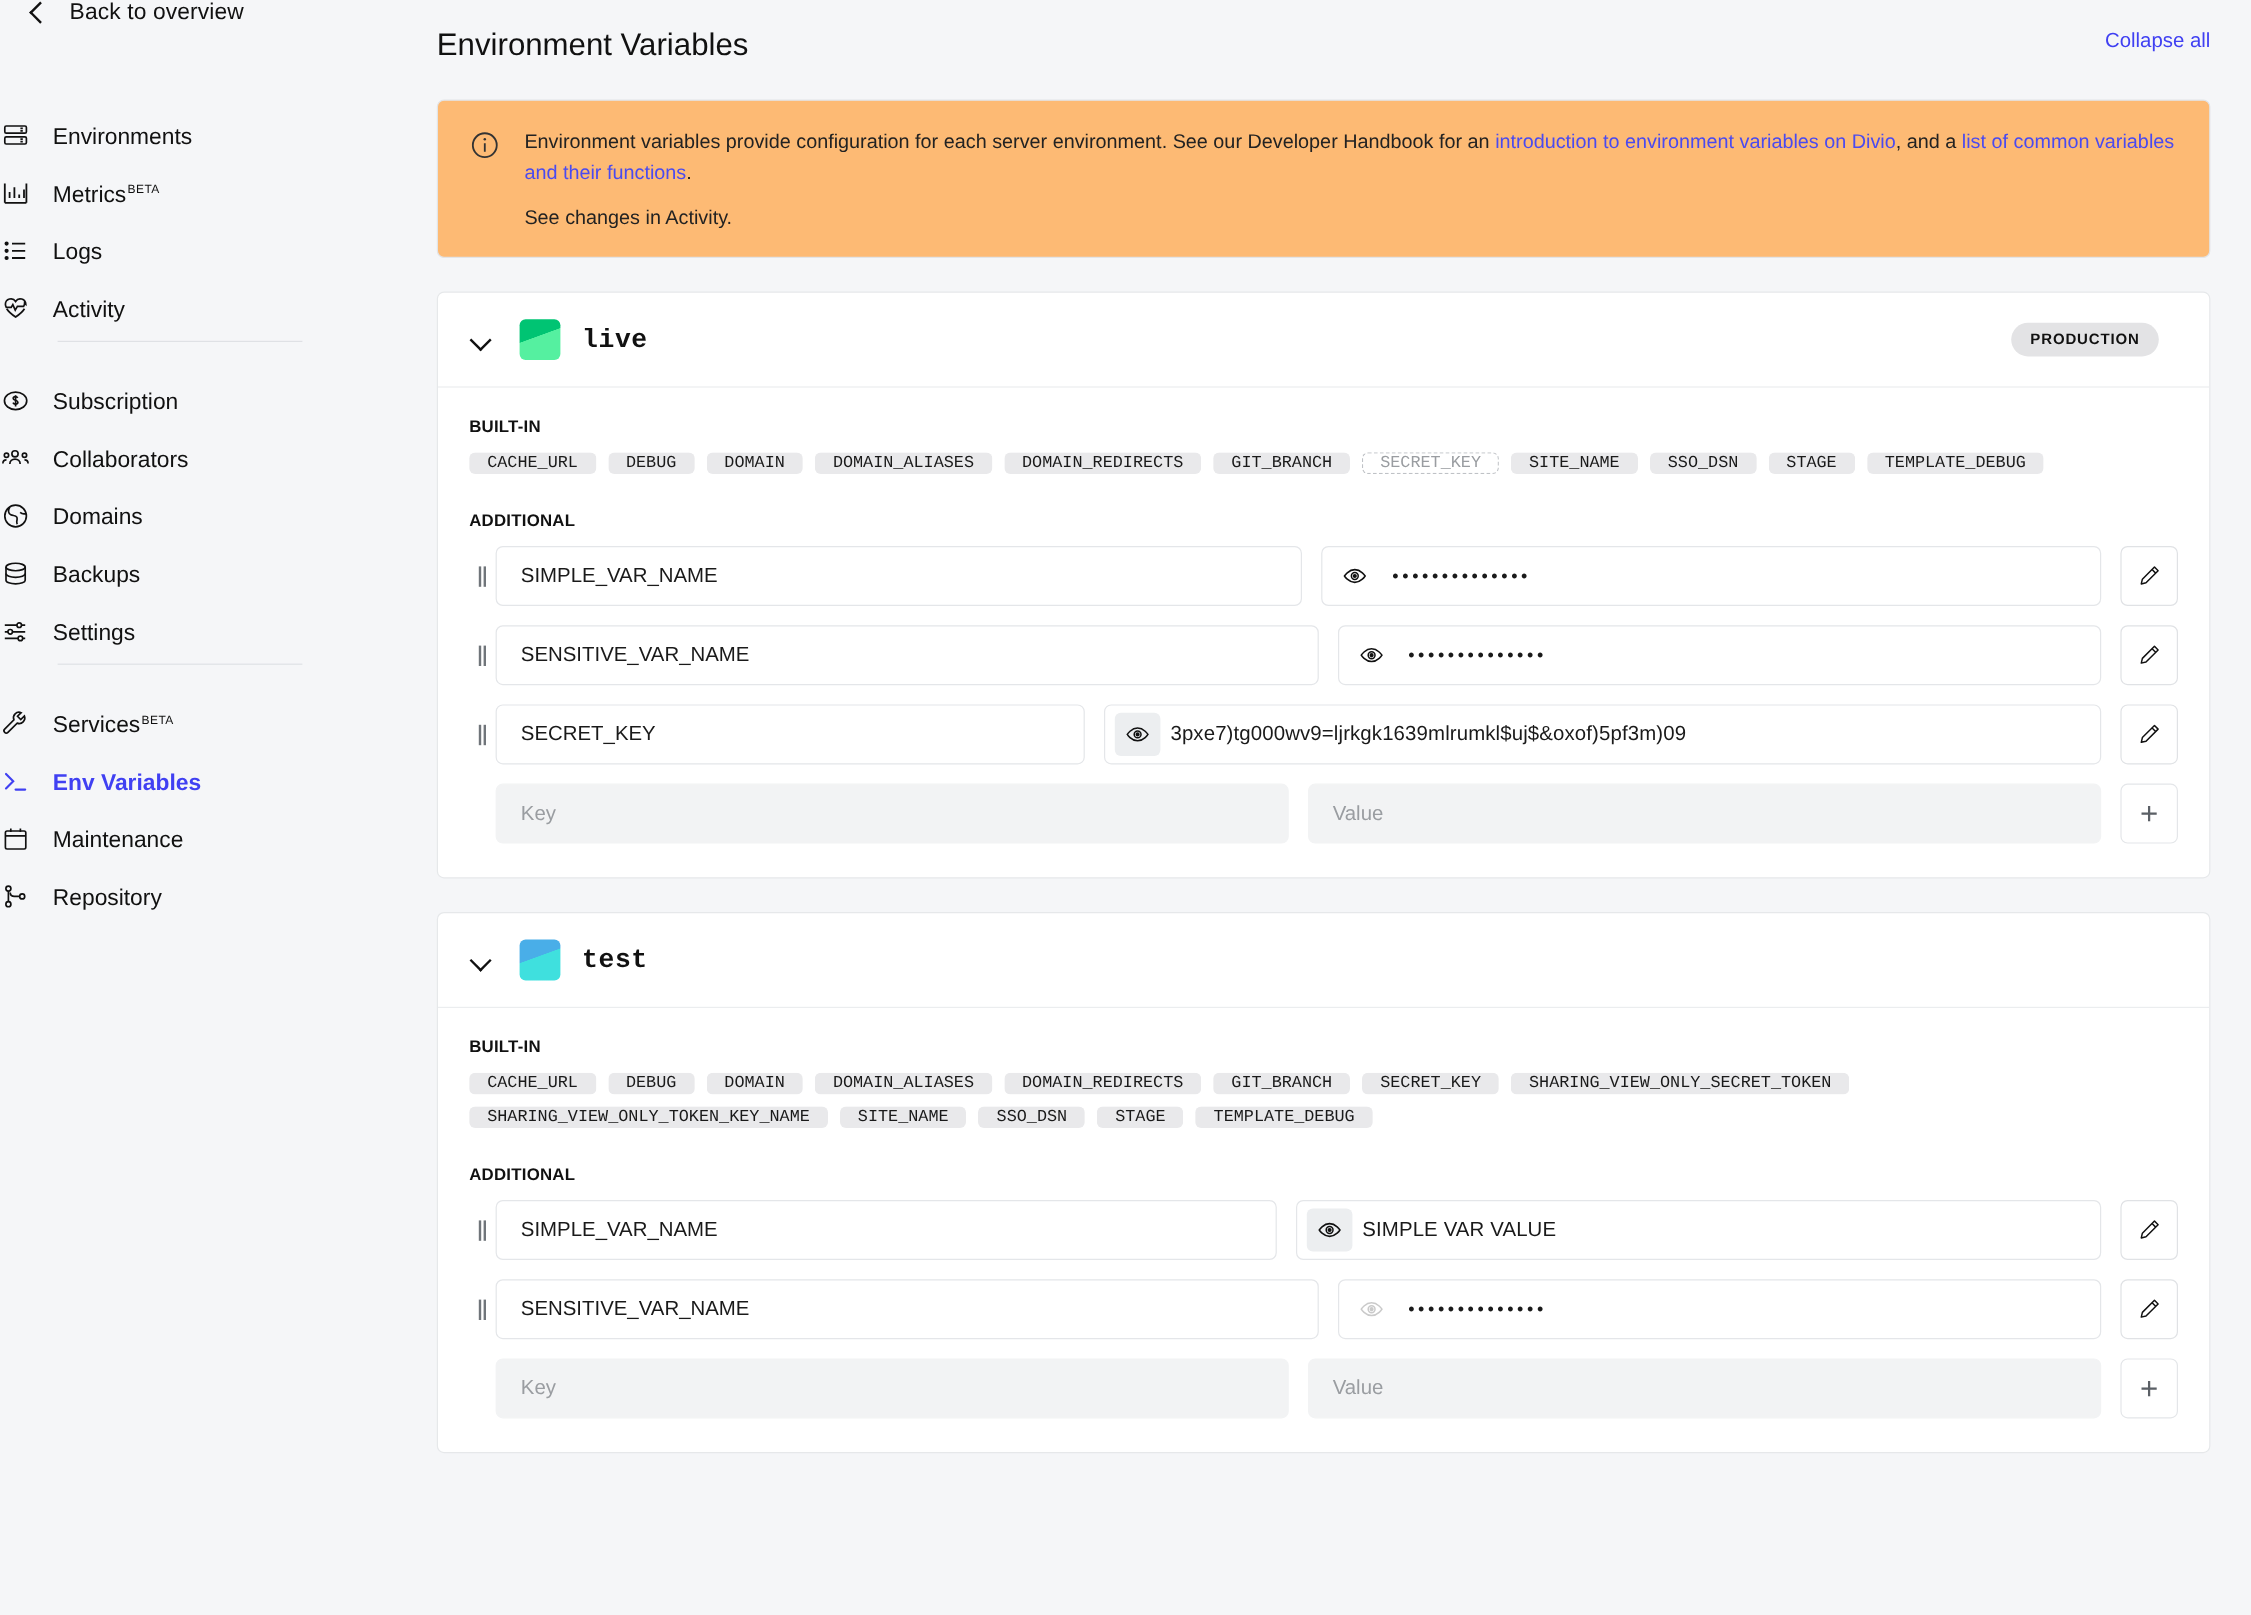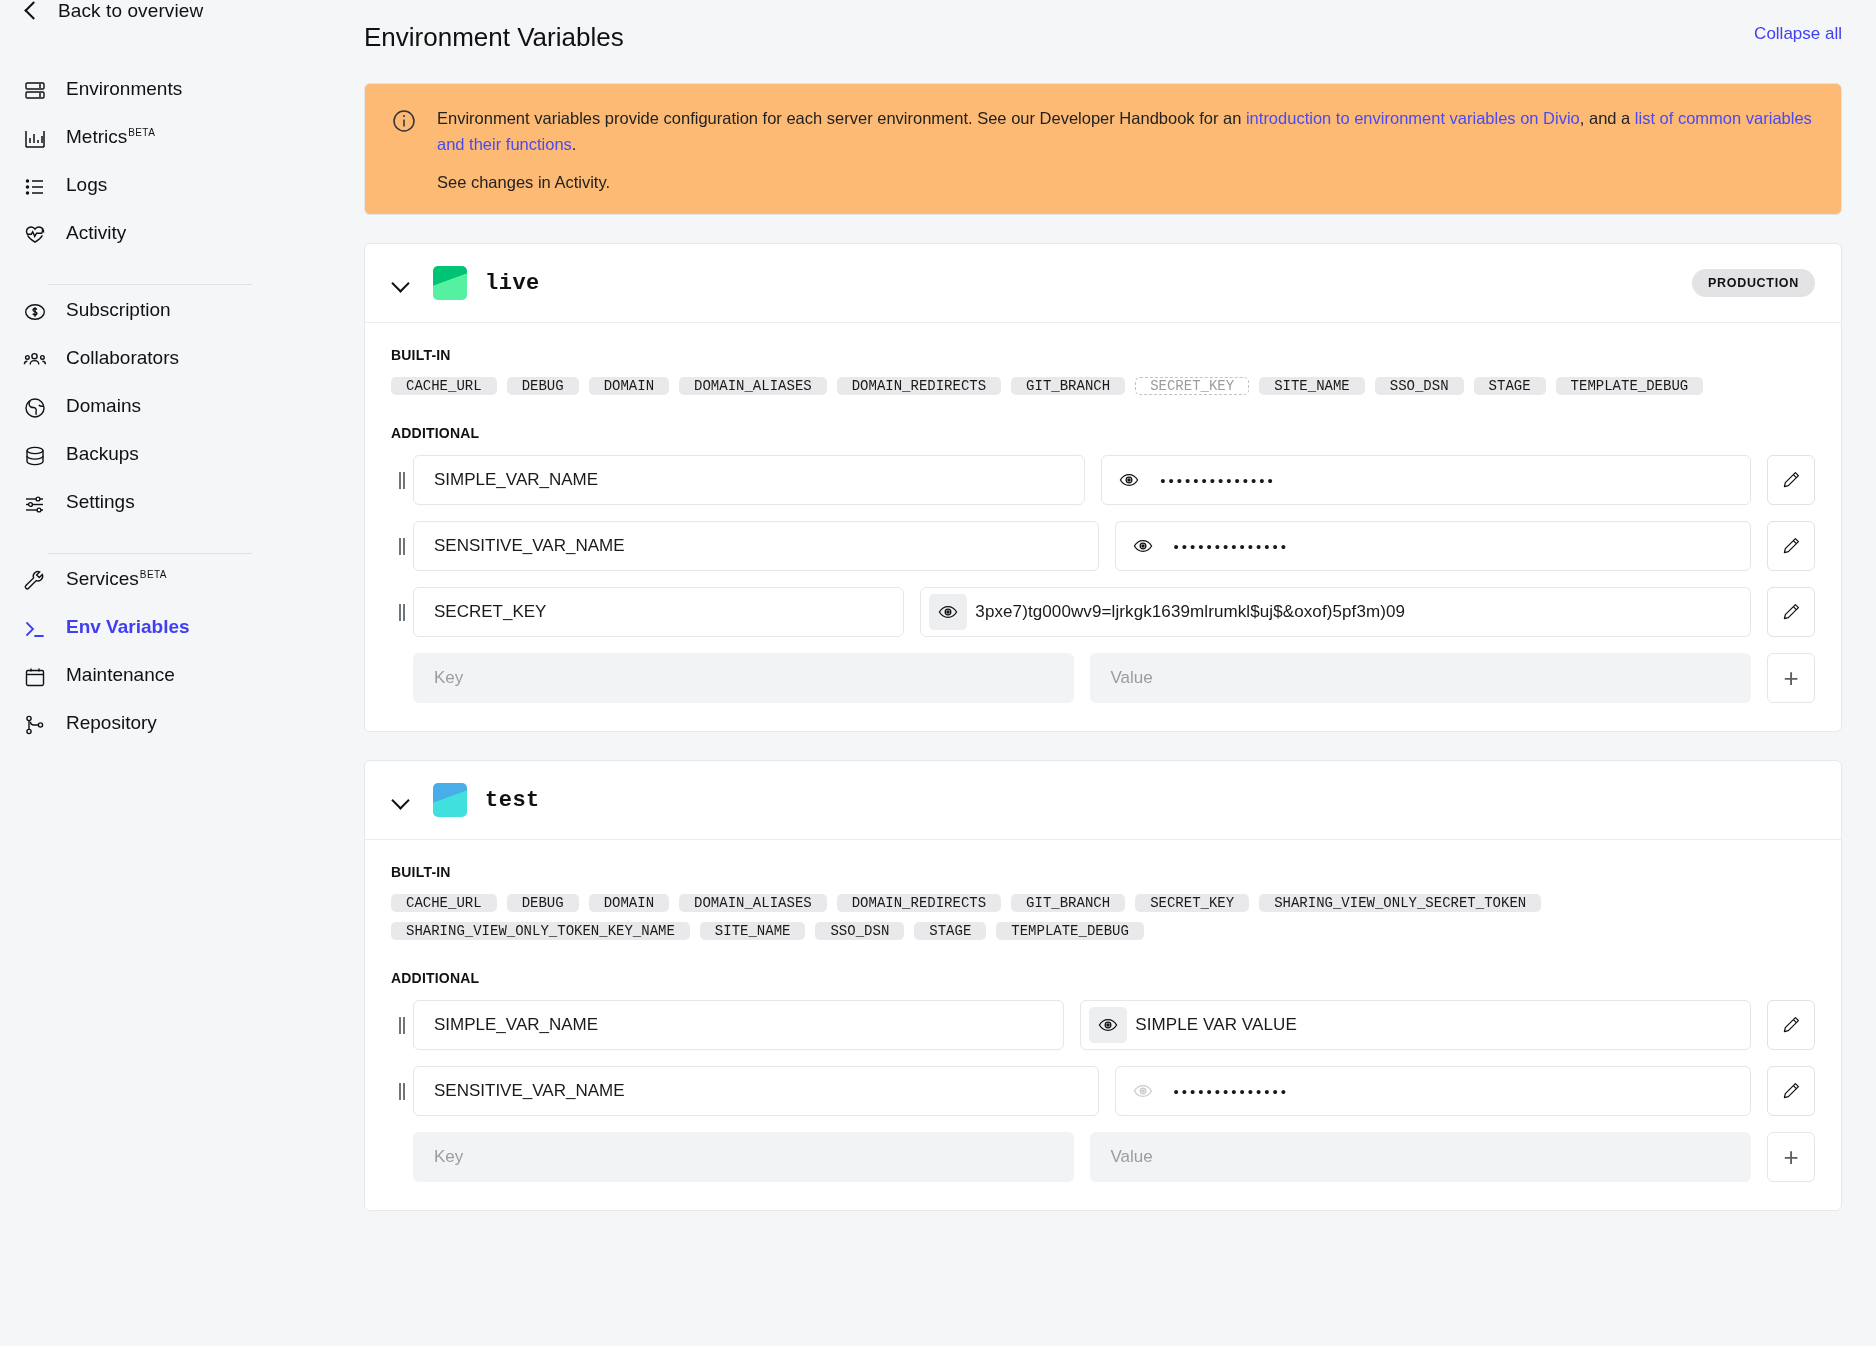--- a/index.html
+++ b/index.html
@@ -30,22 +30,22 @@
     content: ""; position: absolute; left: 7px; top: 4px;
     width: 11px; height: 11px;
     border-left: 2px solid #111; border-bottom: 2px solid #111;
     transform: rotate(45deg);
   }
   .back-label { font-size: 19px; color: #111; font-weight: 400; letter-spacing: .1px;}
 
   .nav { margin-top: 10px; }
   .nav-sep { height: 1px; background: #dfe1e5; margin: 14px 48px 14px 48px; }
   .nav-item {
-    display: flex; align-items: flex-start; gap: 18px;
-    height: 48px; padding-left: 22px; cursor: pointer; position: relative;
+    display: flex; align-items: flex-end; gap: 18px;
+    height: 48px; cursor: pointer; position: relative;
   }
   .nav-item .ico { width: 26px; height: 26px; flex: 0 0 26px; display:flex; align-items:center; justify-content:center;}
   .nav-item .ico svg { display:block; }
   .nav-label { font-size: 19px; color: #111; position: relative; }
   .nav-item.active .nav-label { color: #4040f2; font-weight: 600; }
   .nav-item.active .ico svg { stroke: #4040f2; }
   .beta {
     font-size: 10px; vertical-align: super; letter-spacing: .4px;
     font-weight: 500; margin-left: 1px;
   }
@@ -100,21 +100,21 @@
   }
   .env-swatch {
     width: 34px; height: 34px; border-radius: 5px; flex: 0 0 34px;
     margin-right: 18px; overflow: hidden; position: relative;
   }
   .env-name {
     font-family: "Liberation Mono", monospace;
     font-size: 22px; font-weight: 700; color: #111; letter-spacing: .5px;
   }
   .badge {
-    position: absolute; right: 26px; top: 50%; transform: translateY(-50%);
+    position: absolute; right: 42px; top: 50%; transform: translateY(-50%);
     background: #e3e3e5; color: #111; border-radius: 14px;
     font-size: 12.5px; font-weight: 700; letter-spacing: .7px;
     padding: 7px 16px;
   }
 
   .env-body { padding: 24px 26px 28px 26px; }
   .section-label {
     font-size: 14px; font-weight: 700; color: #111;
     letter-spacing: .2px; margin-bottom: 14px;
   }

